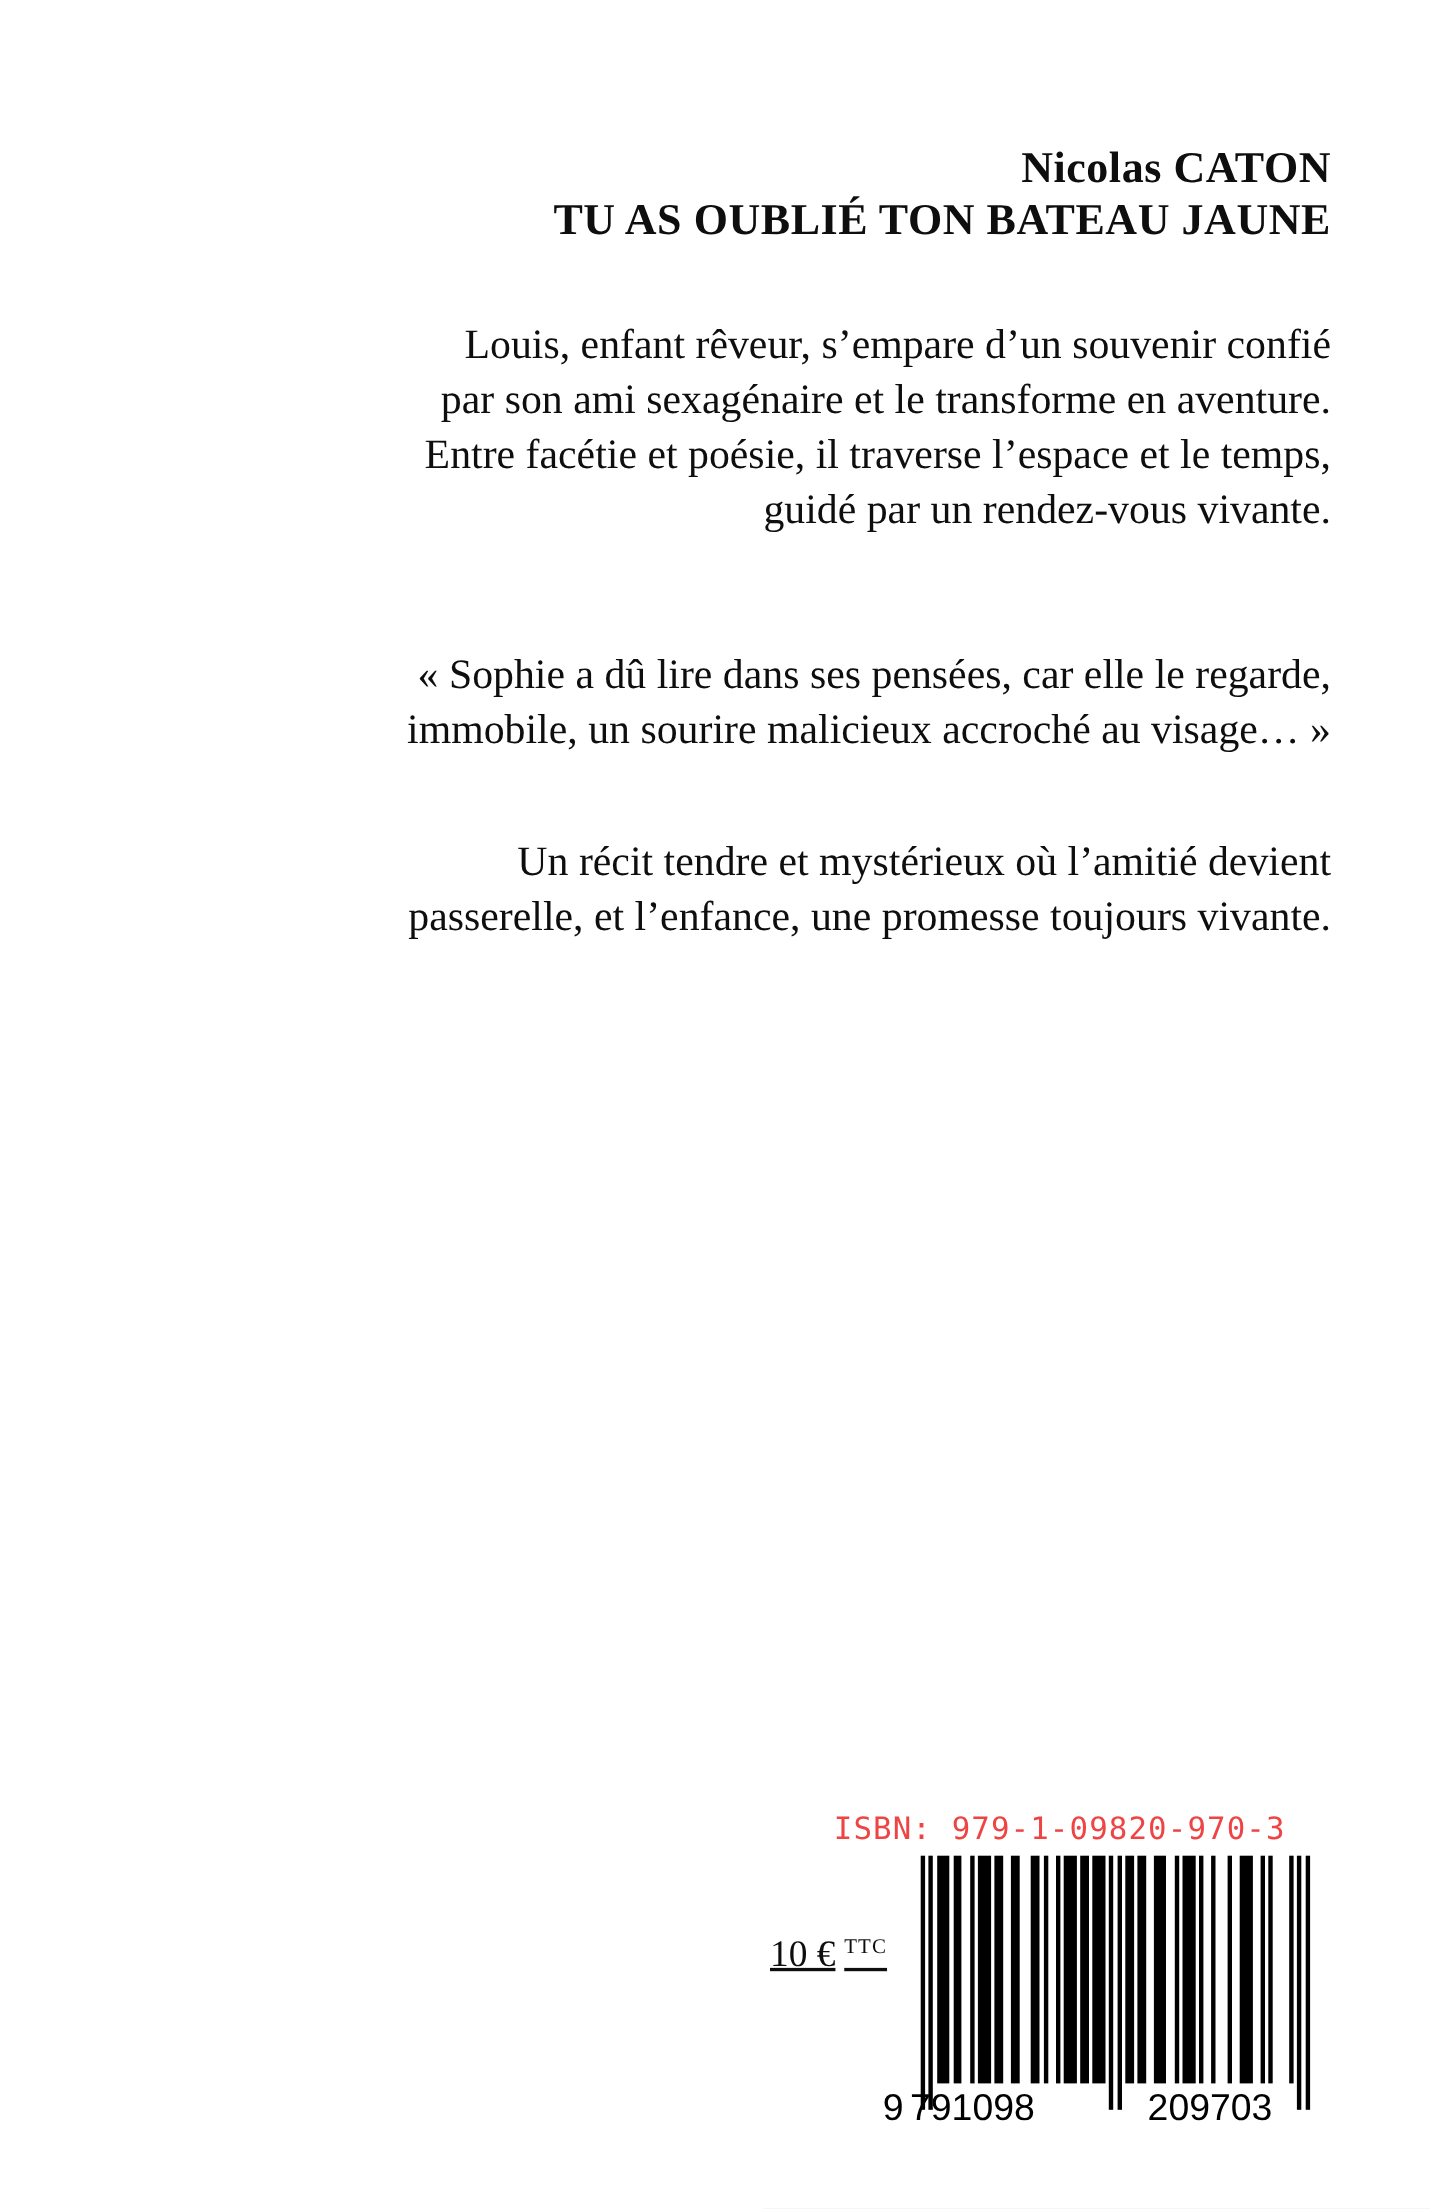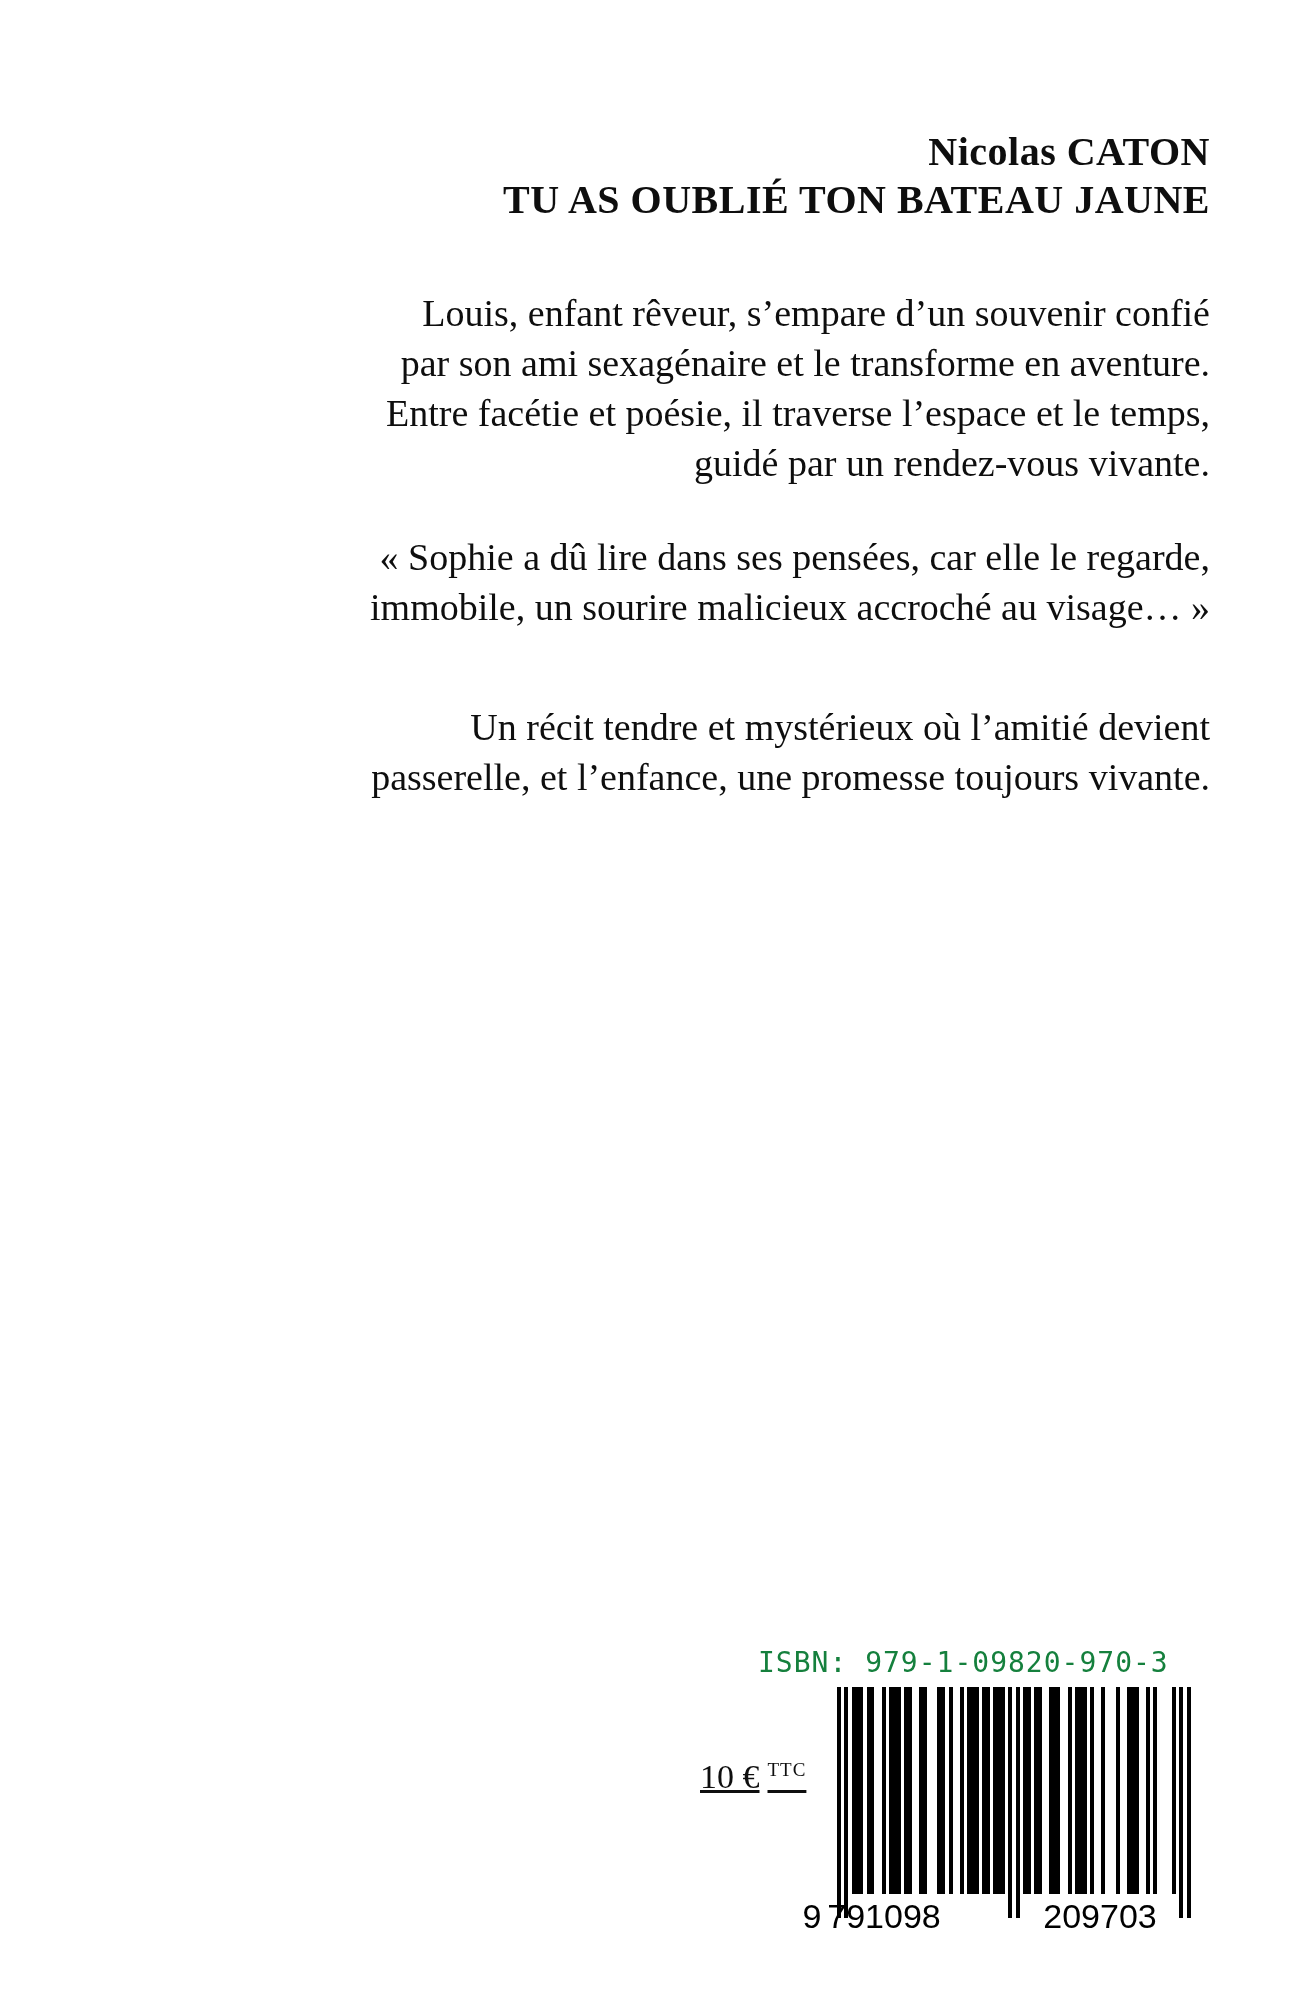--- a/index.html
+++ b/index.html
@@ -12,37 +12,37 @@
     overflow:hidden;
     margin:0 auto;
   }
   .content{padding:128px 90px 0 113px;text-align:right;}
   .header-line{
     font-size:40px;font-weight:bold;line-height:48px;
     white-space:nowrap;letter-spacing:0.5px;
   }
   .para{margin:0;}
   .para-synopsis{margin-top:64px;}
-  .para-quote{margin-top:44px;}
+  .para-quote{margin-top:100px;}
   .para-closing{margin-top:70px;}
   .body-line{
     font-size:38px;line-height:50px;white-space:nowrap;
   }
   
   #price{
     position:absolute;left:700px;top:1758px;
     font-size:34px;white-space:nowrap;text-decoration:underline;
   }
   #price sup{
     font-size:19px;letter-spacing:1px;vertical-align:super;margin-left:8px;
   }
   #isbn-label{
     position:absolute;left:758px;top:1646px;
     font-family:"DejaVu Sans Mono", monospace;
-    font-size:28px;letter-spacing:1px;color:#15803d;white-space:nowrap;
+    font-size:28px;letter-spacing:1px;color:#ef4444;white-space:nowrap;
   }
   #barcode{
     position:absolute;left:837px;top:1687px;
     width:354px;height:233px;
   }
   #barcode .bar{
     position:absolute;top:0;height:207px;background:#000;
   }
   #barcode .bar.guard{height:231px;}
   .bc-digits{

